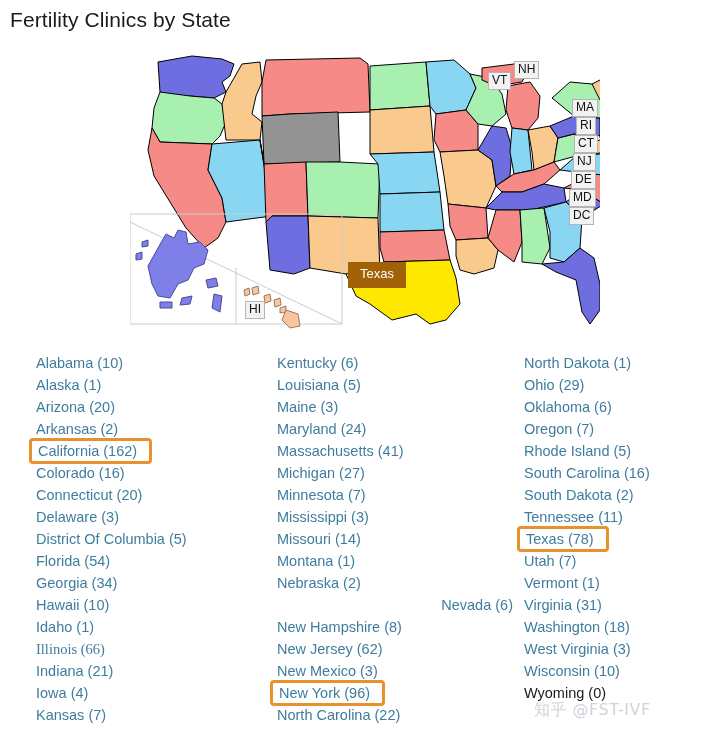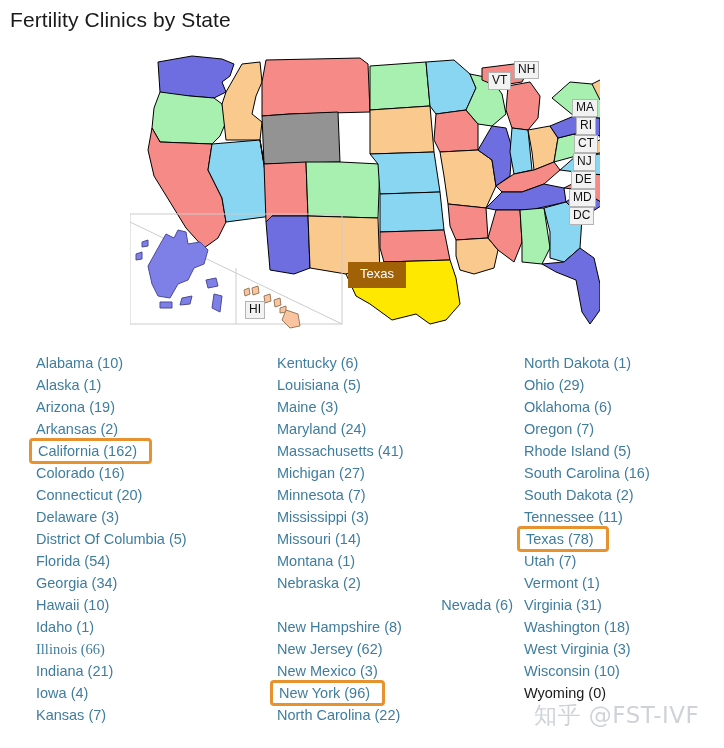--- a/index.html
+++ b/index.html
@@ -89,21 +89,21 @@
     margin-top: -2px;
     margin-bottom: -2px;
     display: inline-block;
   }
   .state-item.dark { color: #1a1a1a; }
 
   
   #watermark {
     position: absolute;
     left: 534px; top: 700px;
-    font-size: 23px;
+    font-size: 16px;
     color: #cfd3d8;
     letter-spacing: 0.5px;
     white-space: nowrap;
     font-family: "DejaVu Sans", sans-serif;
     pointer-events: none;
   }
 </style>
 </head>
 <body>
 
@@ -248,21 +248,21 @@
 
   <div id="state-list">
     <div class="list-col" id="col-1">
         <div style="height: 22px;">
           <a class="state-item" href="#">Alabama (10)</a>
         </div>
         <div style="height: 22px;">
           <a class="state-item" href="#">Alaska (1)</a>
         </div>
         <div style="height: 22px;">
-          <a class="state-item" href="#">Arizona (19)</a>
+          <a class="state-item" href="#">Arizona (20)</a>
         </div>
         <div style="height: 22px;">
           <a class="state-item" href="#">Arkansas (2)</a>
         </div>
         <div style="height: 22px;"><a class="state-item highlight" href="#">California (162)</a></div>
         <div style="height: 22px;">
           <a class="state-item" href="#">Colorado (16)</a>
         </div>
         <div style="height: 22px;">
           <a class="state-item" href="#">Connecticut (20)</a>

